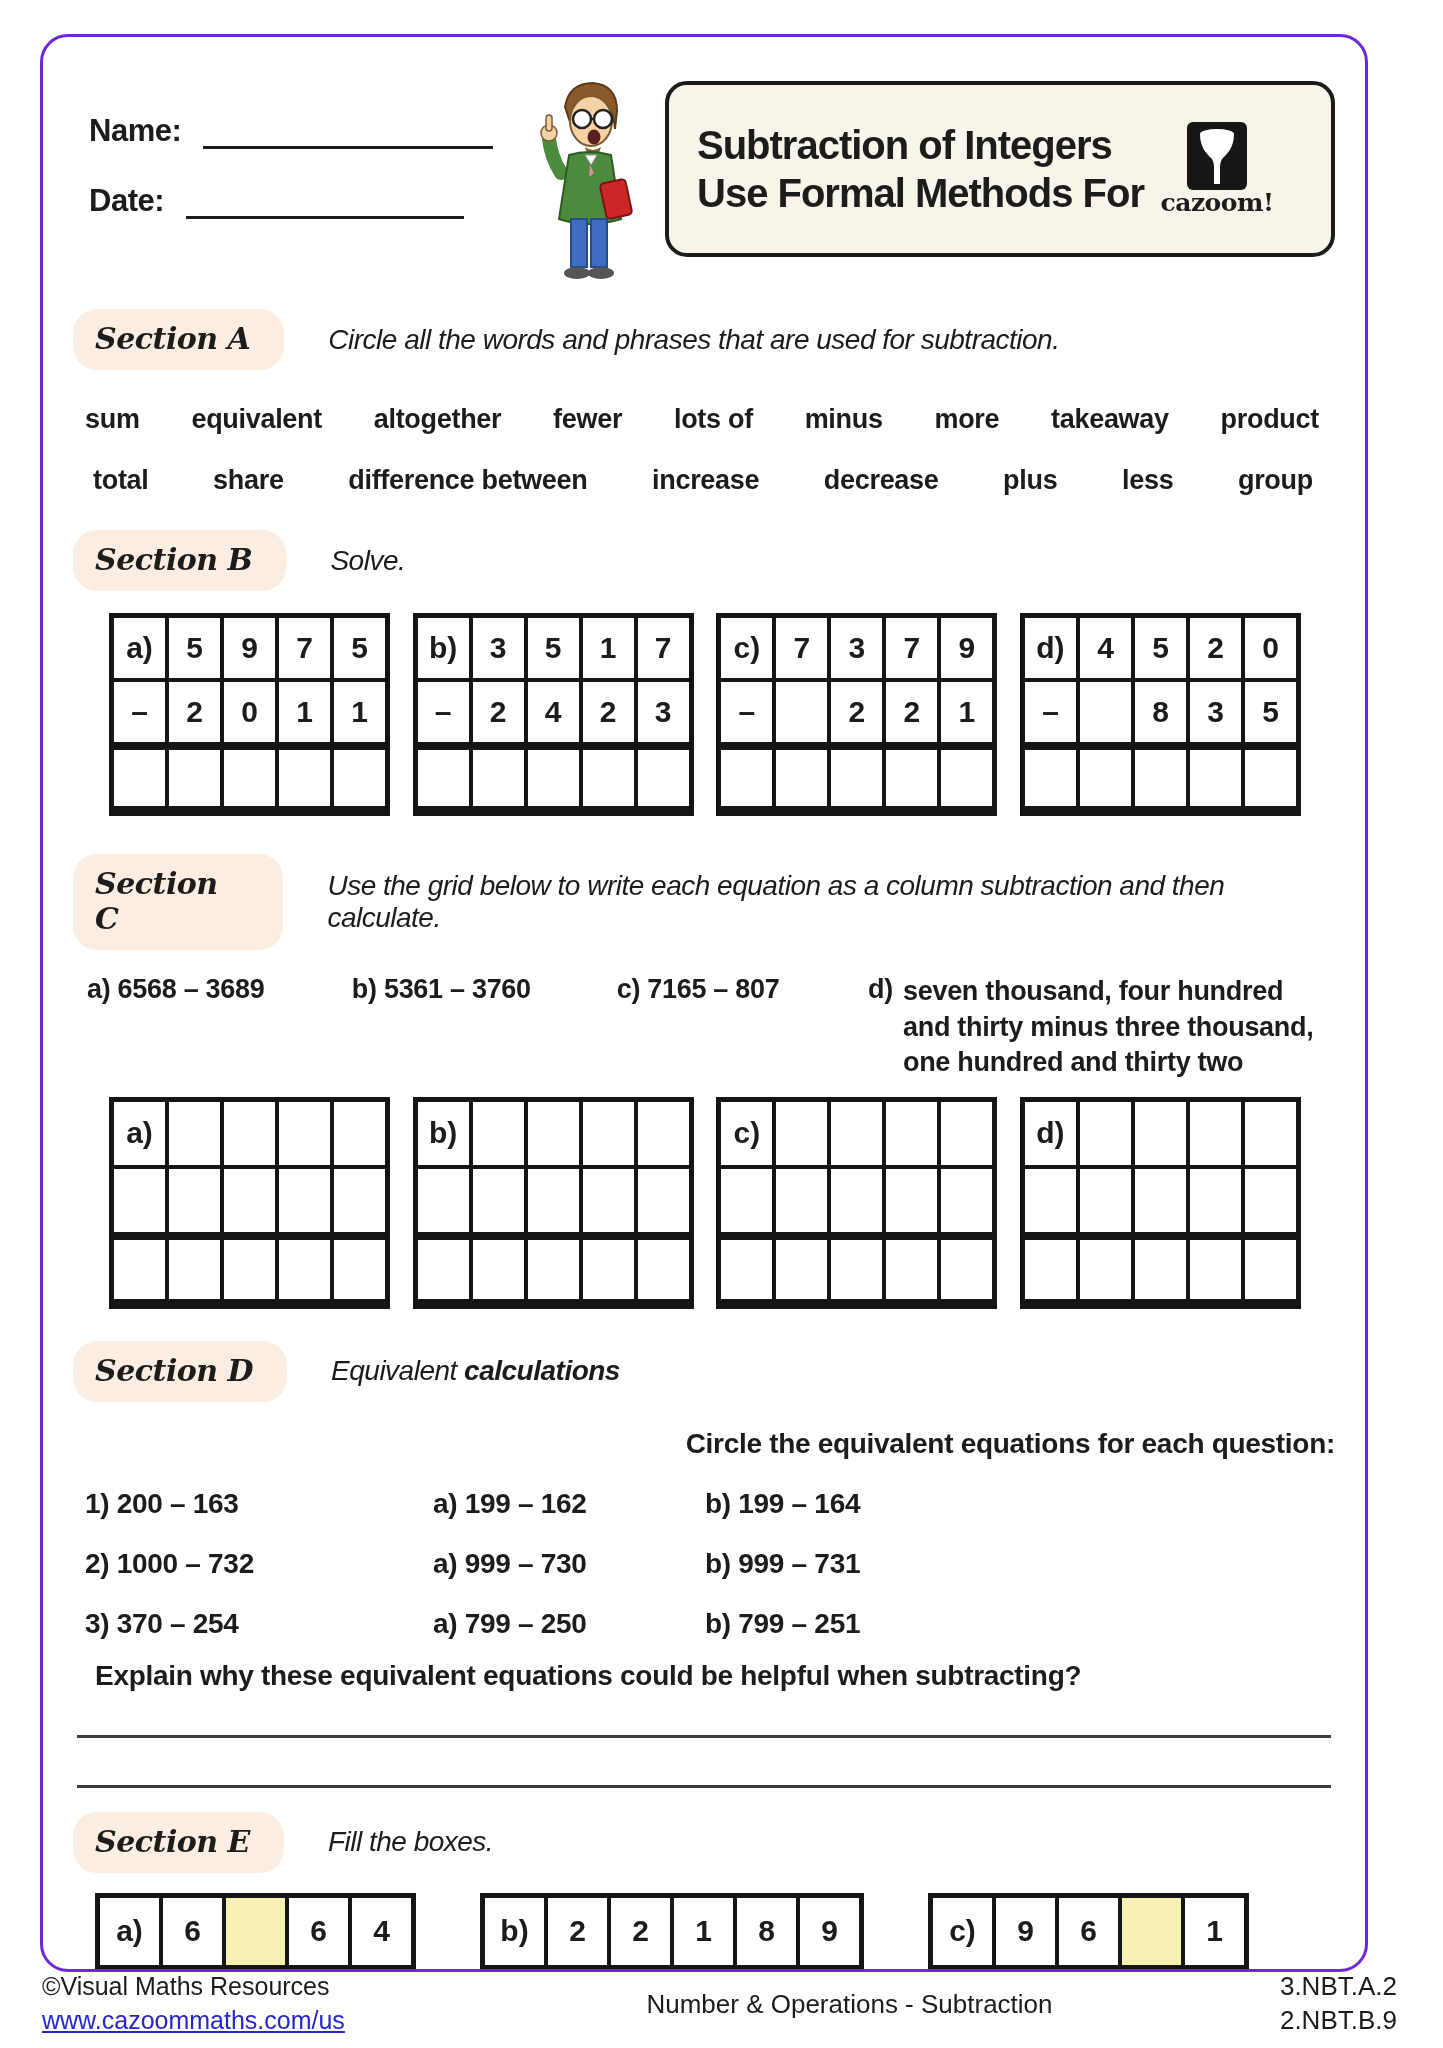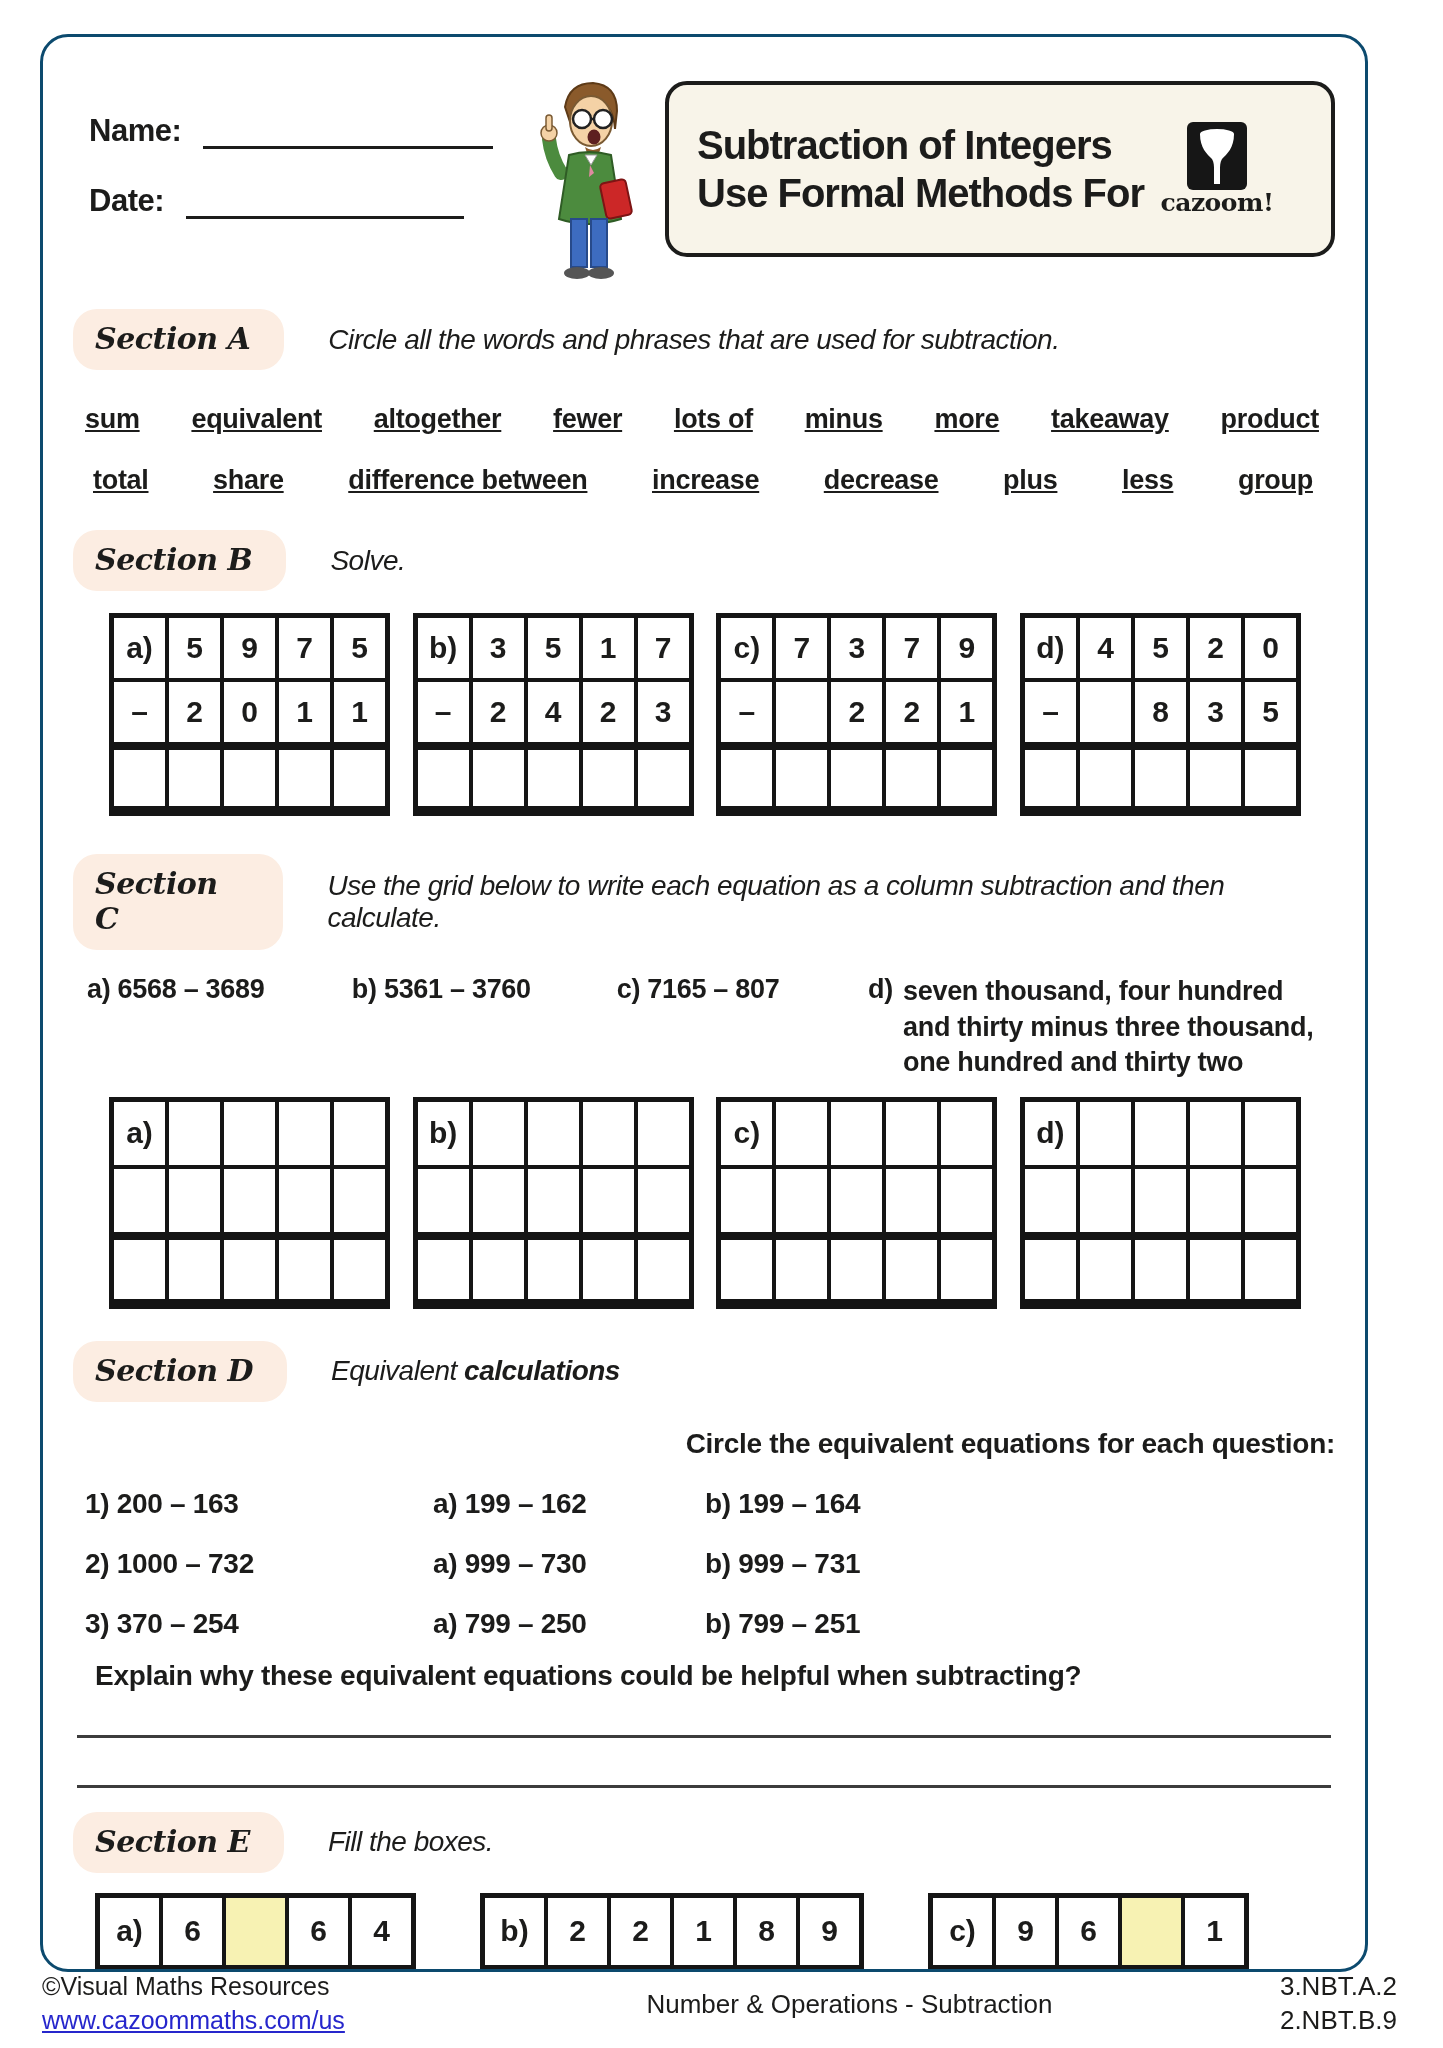--- a/index.html
+++ b/index.html
@@ -6,21 +6,21 @@
   html,body { background:#ffffff; }
   body {
     width:1443px; height:2048px; position:relative;
     font-family:"Liberation Sans", sans-serif; color:#1c1c1b;
   }
   .sheet { position:relative; width:1443px; height:2048px; background:#fff; overflow:hidden; }
 
   
   .frame {
     position:absolute; left:40px; top:34px; width:1328px; height:1938px;
-    border:3px solid #0c4a6e; border-radius:28px;
+    border:3px solid #6d28d9; border-radius:28px;
     padding:24px 30px; overflow:hidden;
   }
 
   
   .header { display:flex; margin-top:14px; }
   .name-date { width:452px; padding-left:16px; padding-top:38px; }
   .nd-row { display:flex; align-items:flex-end; margin-bottom:34px; }
   .nd-label { font-weight:bold; font-size:31px; letter-spacing:-0.5px; }
   .nd-line { border-bottom:3px solid #1c1c1b; height:34px; margin-left:22px; }
   .nd-line.name { width:290px; }
@@ -41,21 +41,21 @@
   .pill {
     background:#fcedе2; background:#fcede2; border-radius:24px;
     padding:12px 34px 14px 22px; min-width:190px;
     font-family:"DejaVu Serif", serif; font-style:italic; font-weight:bold;
     font-size:30px; letter-spacing:-0.5px;
   }
   .instr { font-family:Liberation Sans, sans-serif; font-style:italic; font-size:28px; margin-left:44px; letter-spacing:-0.5px; }
   .instr b { font-weight:bold; }
 
   
-  .words { display:flex; justify-content:space-between; font-weight:700; font-size:27px; letter-spacing:-0.3px;text-decoration:underline; }
+  .words { display:flex; justify-content:space-between; font-weight:700; font-size:27px; letter-spacing:-0.3px; }
   .words.r1 { margin-top:34px; padding:0 16px 0 12px; }
   .words.r2 { margin-top:30px; padding:0 22px 0 20px; }
 
   
   .grids-row { display:flex; }
   .grids-row.between { justify-content:space-between; padding:0 34px 0 36px; }
   .grid {
     display:grid; background:#fff;
     border:3px solid #151515; border-bottom-width:8px;
     grid-template-columns:repeat(var(--c), var(--w));

